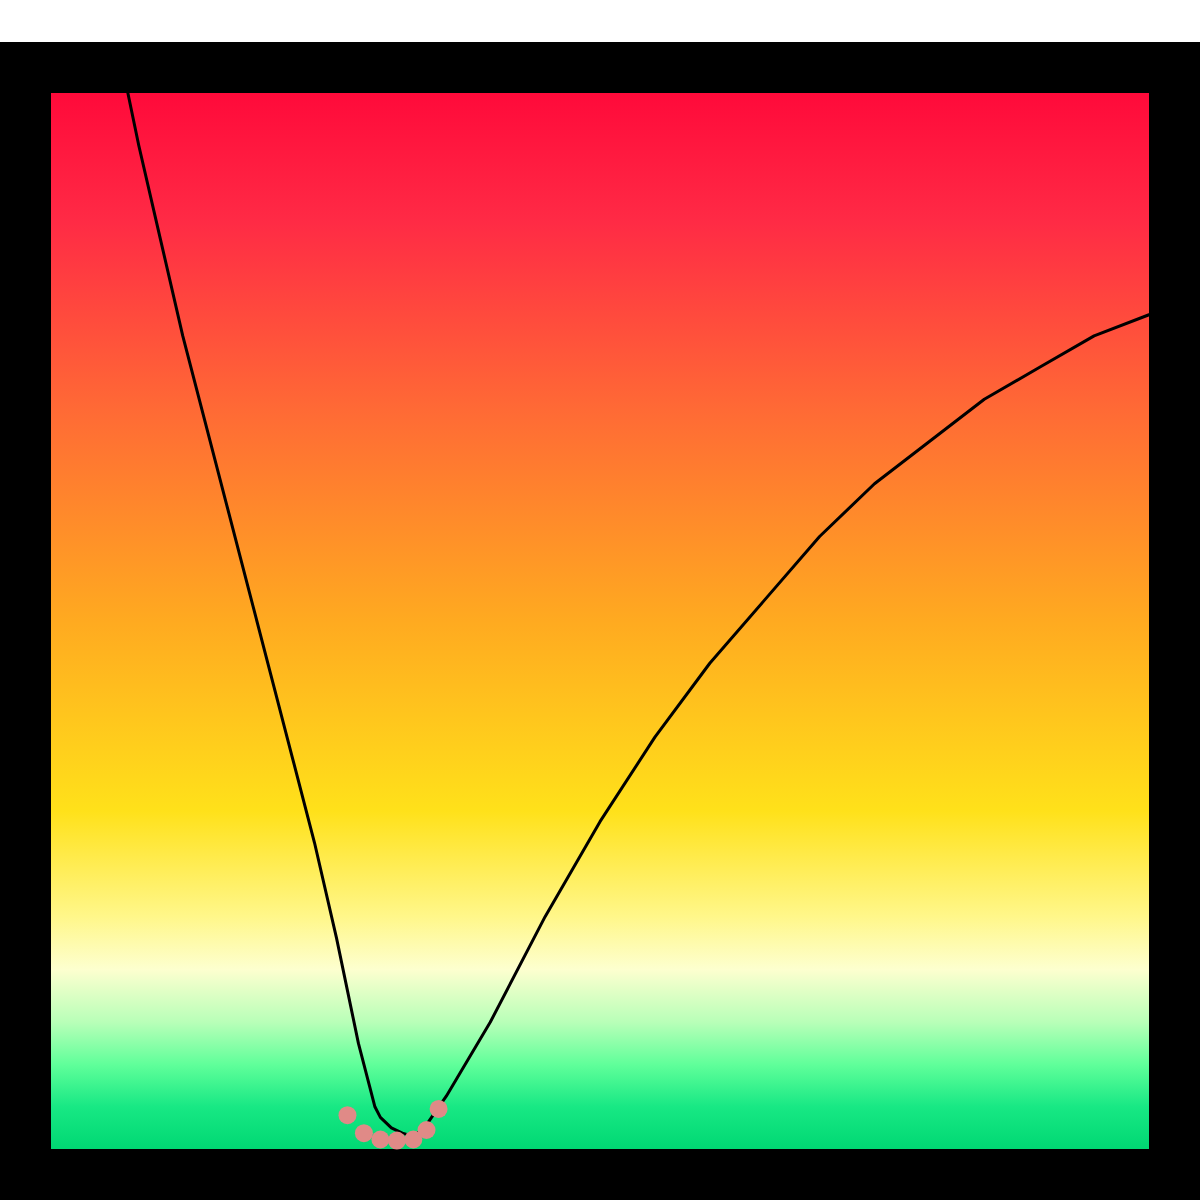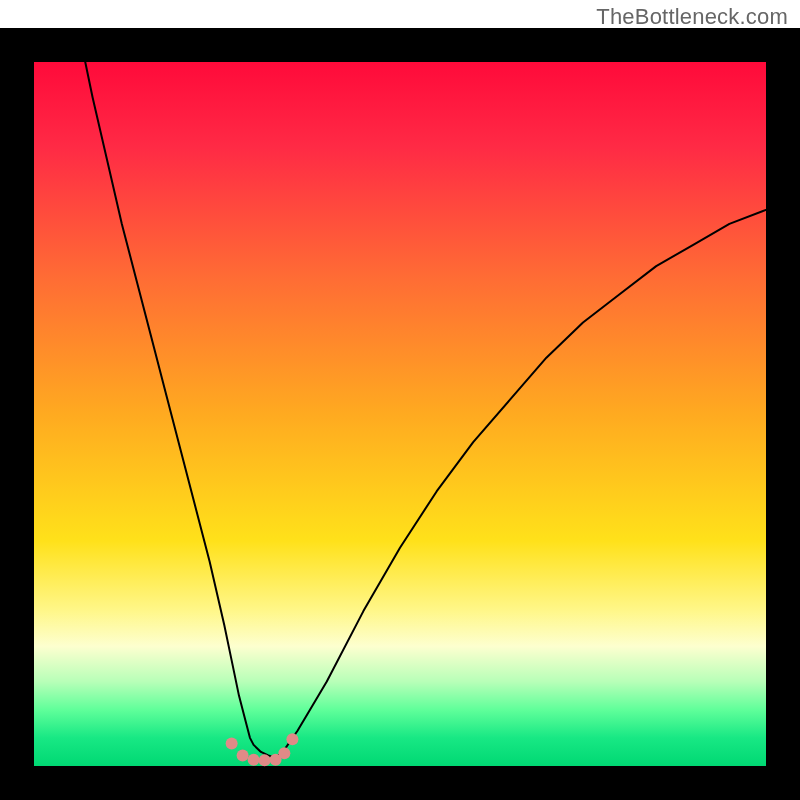--- a/index.html
+++ b/index.html
@@ -21,21 +21,20 @@
     font-size: 22px;
     font-family: Arial, sans-serif;
     letter-spacing: 0.2px;
   }
   svg { display: block; }
 </style>
 </head>
 <body>
 
 <div class="stage">
-  <div class="watermark">TheBottleneck.com</div>
   <svg id="chart" width="800" height="800" viewBox="0 0 800 800">
       <rect x="0" y="28" width="800" height="772" fill="#000000"></rect>
       <defs>
         <linearGradient id="bg-grad" x1="0" y1="0" x2="0" y2="1">
           <stop offset="0%" stop-color="#ff0a3a"></stop>
           <stop offset="12%" stop-color="#ff2a45"></stop>
           <stop offset="30%" stop-color="#ff6a35"></stop>
           <stop offset="50%" stop-color="#ffaa20"></stop>
           <stop offset="68%" stop-color="#ffe11a"></stop>
           <stop offset="78%" stop-color="#fff78a"></stop>

